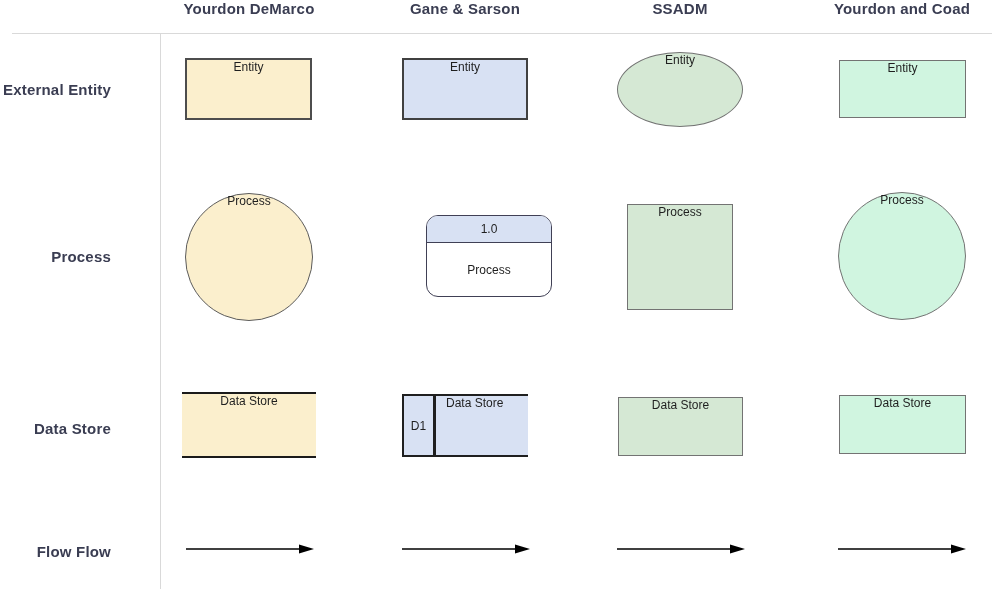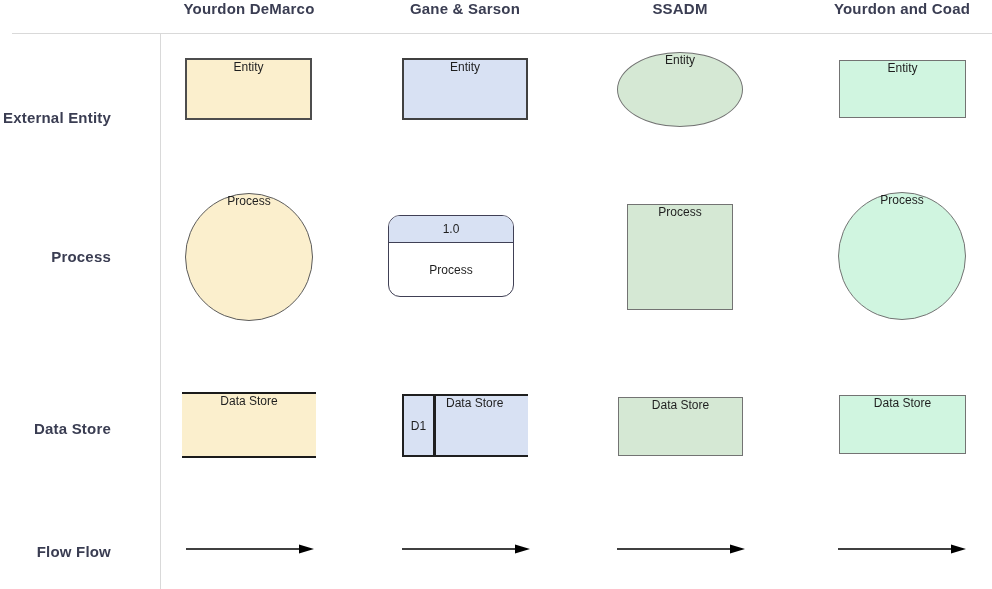--- a/index.html
+++ b/index.html
@@ -27,21 +27,21 @@
     text-align: center; font-weight: bold; font-size: 15px;
     color: var(--header-text, #3a3d52); letter-spacing: 0.2px;
   }
   .h1 { left: 149px; } .h2 { left: 365px; } .h3 { left: 580px; } .h4 { left: 802px; }
   
   .row-label {
     position: absolute; left: 0; width: 111px; height: 20px; line-height: 20px;
     text-align: right; font-weight: bold; font-size: 15px;
     color: var(--header-text, #3a3d52); letter-spacing: 0.2px;
   }
-  .r1 { top: 80px; margin-top: 28px; } .r2 { top: 247px; } .r3 { top: 419px; } .r4 { top: 542px; }
+  .r1 { top: 80px; } .r2 { top: 247px; } .r3 { top: 419px; } .r4 { top: 542px; }
   
   .shape {
     position: absolute; display: flex; align-items: flex-start; justify-content: center;
     font-size: 12px; color: var(--shape-text, #1f1f1f); box-sizing: border-box;
     text-align: center;
   }
   
   .yd-entity {
     left: 185px; top: 58px; width: 127px; height: 62px;
     background: var(--yourdon-demarco-fill, #fbefcd);
@@ -57,21 +57,21 @@
     background: var(--yourdon-demarco-fill, #fbefcd);
     border-top: 2px solid #1a1a1a; border-bottom: 2px solid #1a1a1a;
   }
   
   .gs-entity {
     left: 402px; top: 58px; width: 126px; height: 62px;
     background: var(--gane-sarson-fill, #d8e1f3);
     border: 2px solid #404040;
   }
   .gs-process {
-    left: 388px; top: 215px; width: 126px; height: 82px;
+    left: 426px; top: 215px; width: 126px; height: 82px;
     border: 1.5px solid #404055; border-radius: 12px;
     background: #ffffff; flex-direction: column; padding: 0; overflow: hidden;
     justify-content: flex-start;
   }
   .gs-process-band {
     width: 100%; height: 27px; line-height: 27px; text-align: center;
     background: var(--gane-sarson-fill, #d8e1f3);
     border-bottom: 1.5px solid #404055; box-sizing: border-box;
     font-size: 12px; color: var(--shape-text, #1f1f1f);
   }

